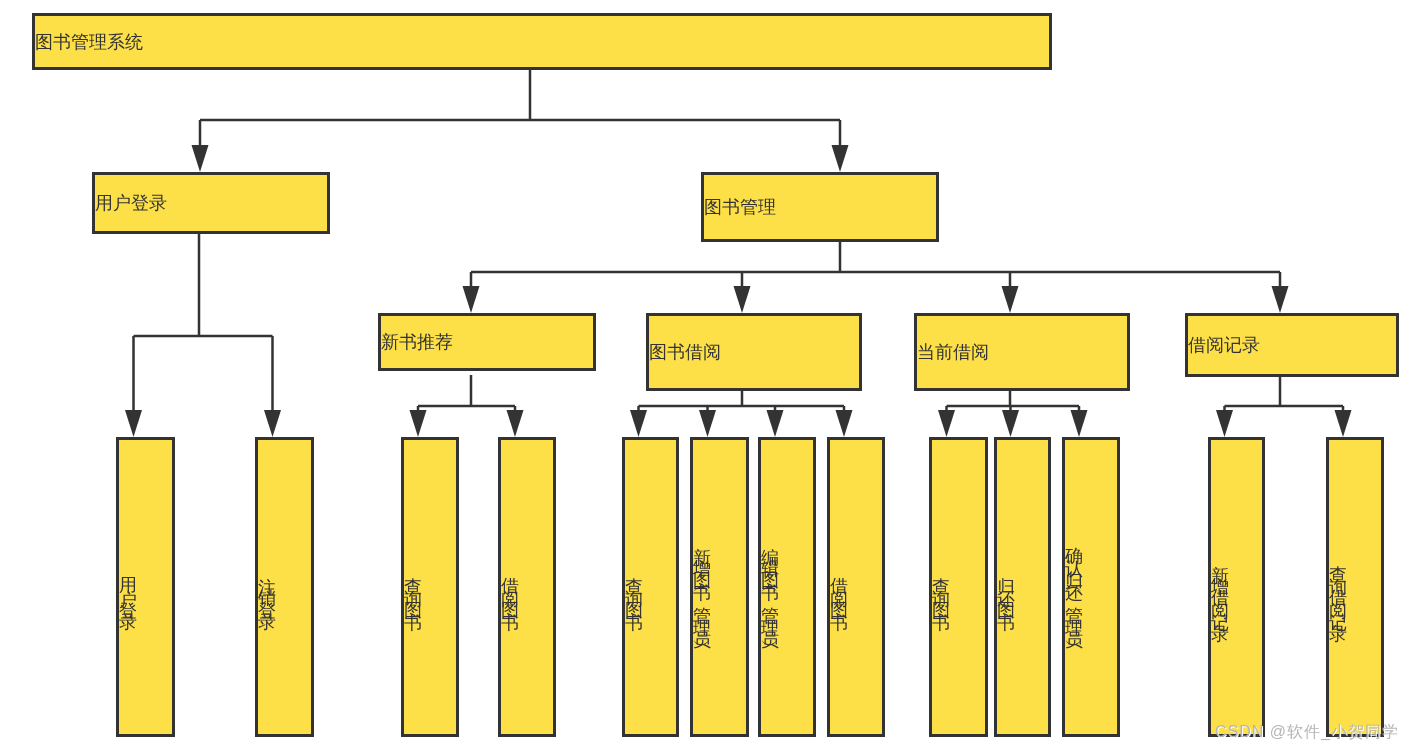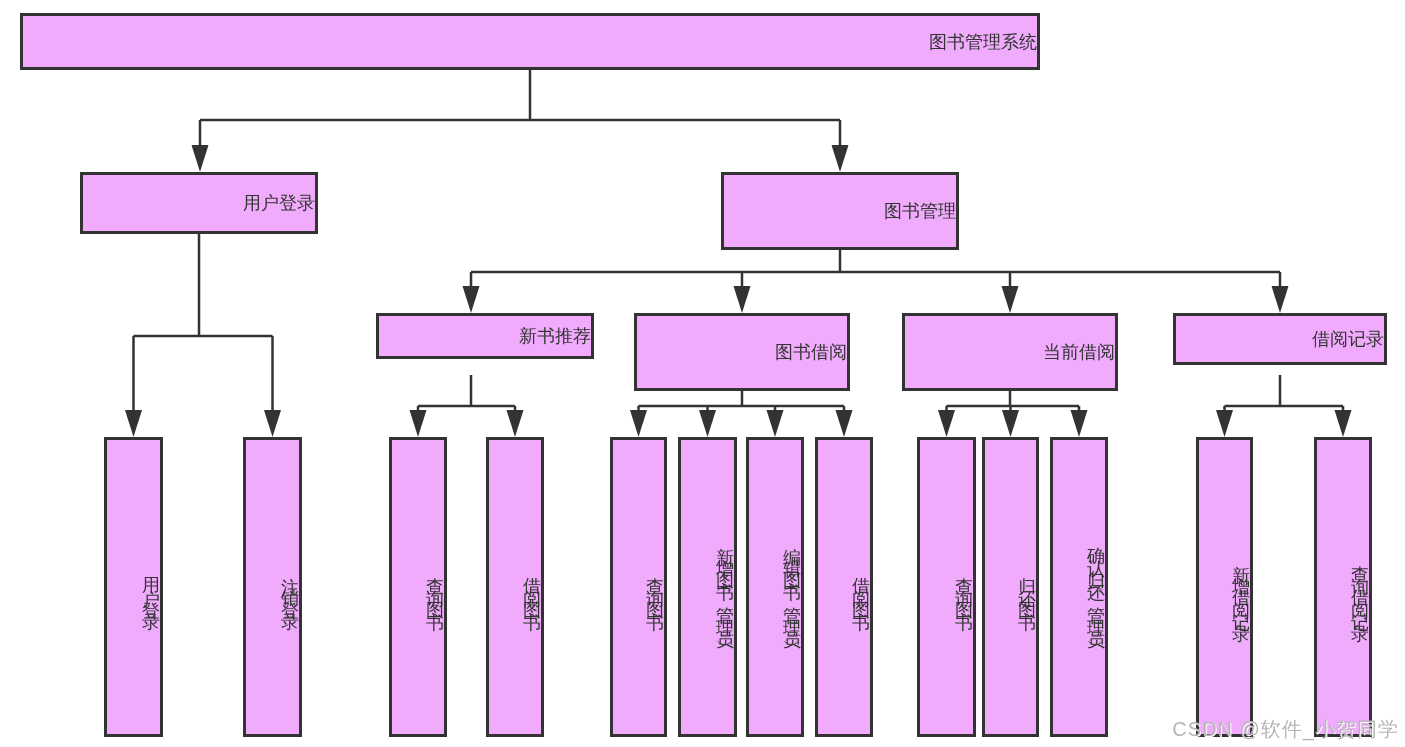--- a/index.html
+++ b/index.html
@@ -12,44 +12,45 @@
     overflow: hidden;
   }
   #connectors {
     position: absolute;
     left: 0; top: 0;
     pointer-events: none;
   }
   .box {
     position: absolute;
     box-sizing: border-box;
-    background: #f0abfc;
+    background: #fde047;
     border: 3px solid #333333;
     display: flex;
     align-items: center;
-    justify-content: flex-end;
+    justify-content: flex-start;
     color: #333333;
+    margin-left: 12px;
   }
   .box .lbl {
     font-size: 18px;
     white-space: nowrap;
     color: #333333;
   }
   .vbox .lbl {
     writing-mode: vertical-lr;
     text-orientation: mixed;
     letter-spacing: 12px;
     line-height: 1;
     white-space: nowrap;
   }
   .watermark {
     position: absolute;
     right: 6px;
     bottom: 4px;
-    font-size: 20px;
+    font-size: 16px;
     color: #b5b5b5;
     text-shadow: 1px 1px 0 #ffffff;
     letter-spacing: 1px;
     white-space: nowrap;
   }
 </style>
 </head>
 <body>
 
 <div id="canvas">
@@ -94,34 +95,34 @@
     </g>
   </svg>
 
   <div class="box" style="left:20px;top:13px;width:1020px;height:57px">
     <span class="lbl">图书管理系统</span>
   </div>
 
   <div class="box" style="left:80px;top:172px;width:238px;height:62px">
     <span class="lbl">用户登录</span>
   </div>
-  <div class="box" style="left:721px;top:172px;width:238px;height:78px">
+  <div class="box" style="left:689px;top:172px;width:238px;height:70px">
     <span class="lbl">图书管理</span>
   </div>
 
-  <div class="box" style="left:376px;top:313px;width:218px;height:46px">
+  <div class="box" style="left:366px;top:313px;width:218px;height:58px">
     <span class="lbl">新书推荐</span>
   </div>
   <div class="box" style="left:634px;top:313px;width:216px;height:78px">
     <span class="lbl">图书借阅</span>
   </div>
   <div class="box" style="left:902px;top:313px;width:216px;height:78px">
     <span class="lbl">当前借阅</span>
   </div>
-  <div class="box" style="left:1173px;top:313px;width:214px;height:52px">
+  <div class="box" style="left:1173px;top:313px;width:214px;height:64px">
     <span class="lbl">借阅记录</span>
   </div>
 
   <div class="box vbox" style="left:104px;top:437px;width:59px;height:300px">
     <span class="lbl">用户登录</span>
   </div>
   <div class="box vbox" style="left:243px;top:437px;width:59px;height:300px">
     <span class="lbl">注销登录</span>
   </div>
 

